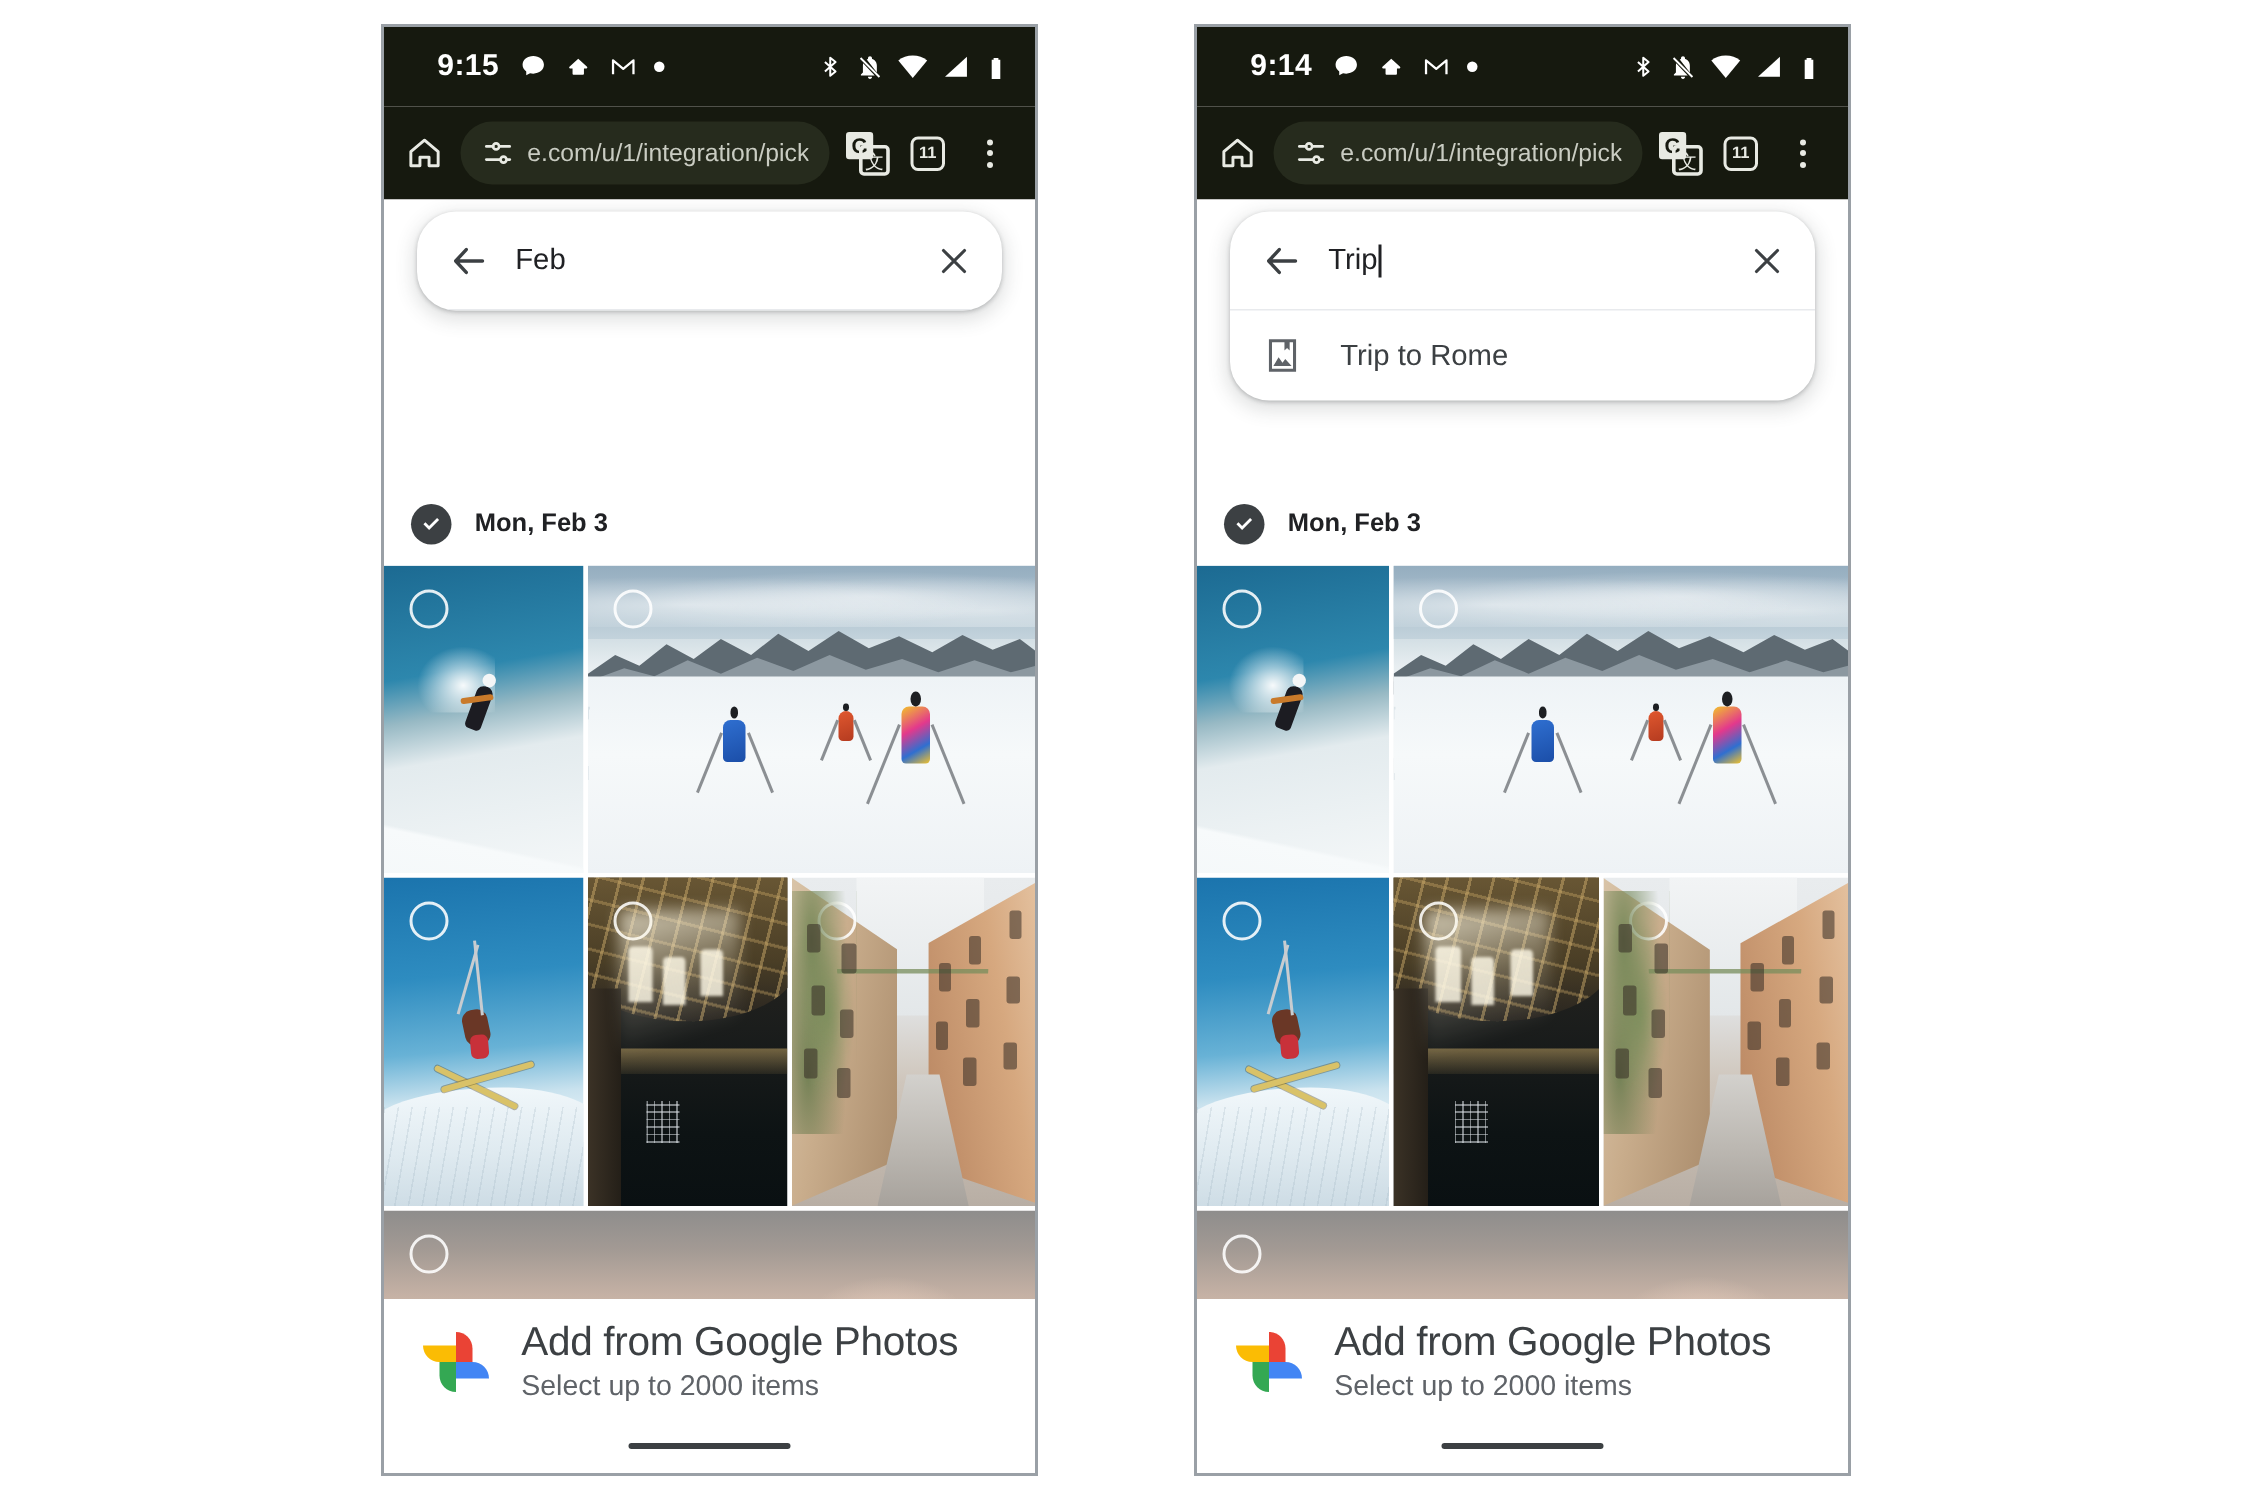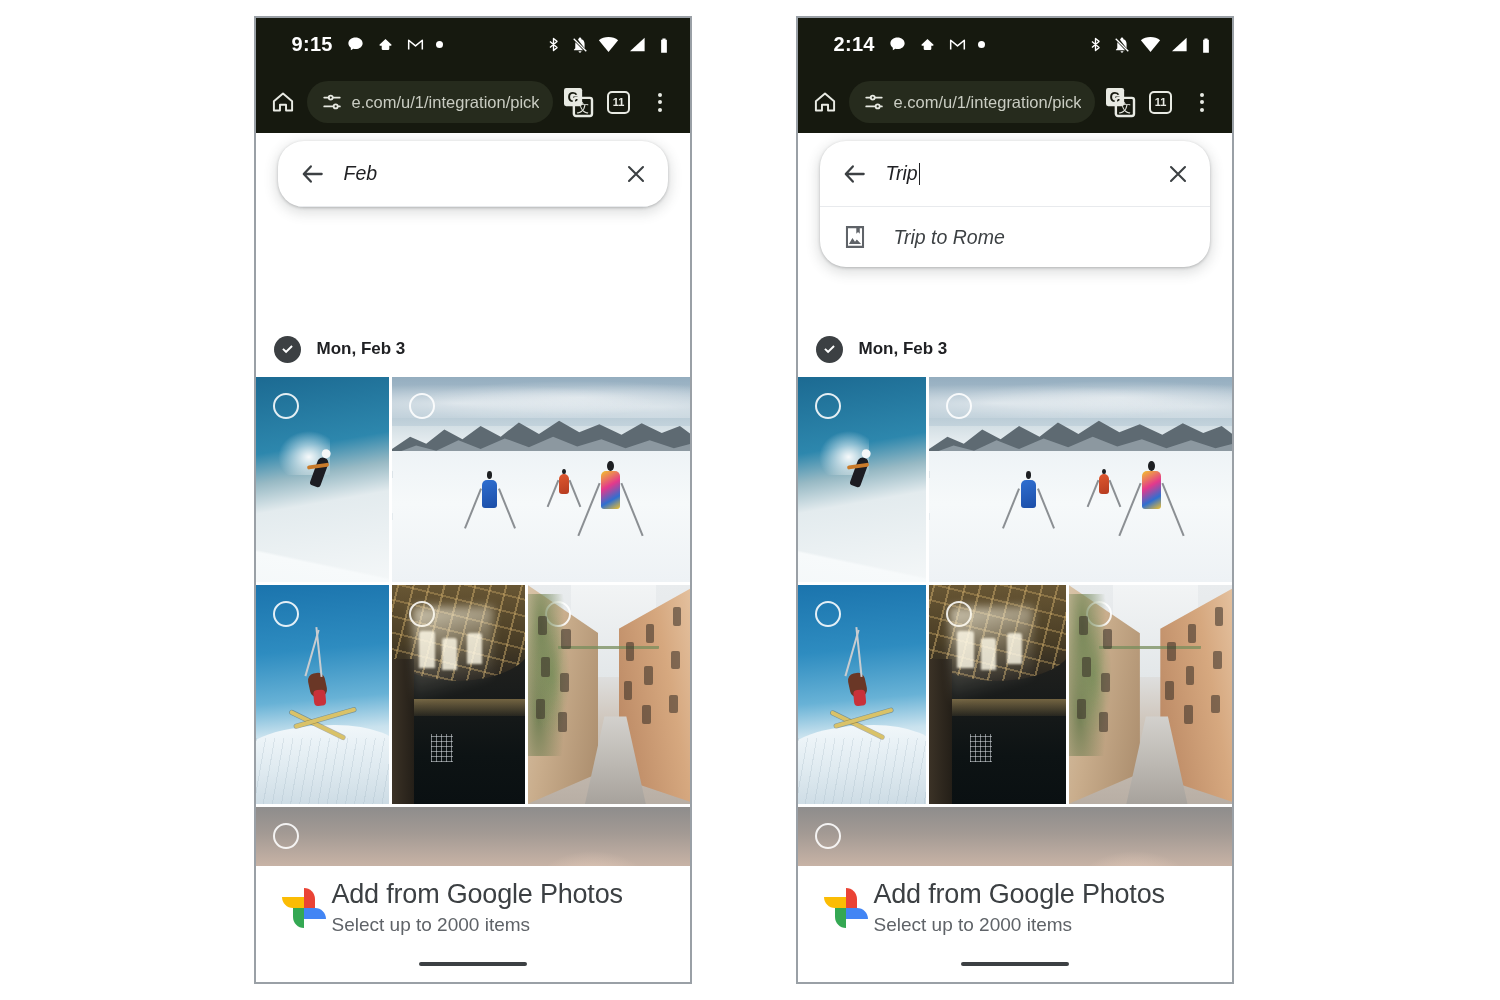--- a/index.html
+++ b/index.html
@@ -113,21 +113,20 @@
   .search-card {
     position: absolute;
     top: 8px;
     left: 22px;
     right: 22px;
     background: #ffffff;
     border-radius: 26px;
     box-shadow: 0 1px 3px rgba(60,64,67,.3), 0 4px 12px 3px rgba(60,64,67,.15);
     z-index: 6;
     overflow: hidden;
-    font-style: italic;
   }
   .search-row {
     height: 66px;
     display: flex;
     align-items: center;
     padding: 0 20px 0 22px;
     gap: 18px;
     border-bottom: 1px solid #e8eaed;
   }
   .search-query {
@@ -384,21 +383,21 @@
   .bottom {
     position: absolute;
     left: 0; right: 0; bottom: 0;
     background: #ffffff;
     z-index: 8;
     padding: 14px 0 0 0;
   }
   .bottom-inner {
     display: flex;
     align-items: center;
-    gap: 4px;
+    gap: 20px;
     padding: 0 0 0 24px;
   }
   .gp-logo { width: 48px; height: 48px; flex: 0 0 auto; }
   .bottom-title {
     font-size: 27px;
     color: #3c4043;
     letter-spacing: -0.2px;
     line-height: 1.1;
   }
   .bottom-sub {
@@ -661,21 +660,21 @@
             </span>
           </div>
           <div class="navbar">
             <span class="nav-pill"></span>
           </div>
         </div>
       </div>
     </div>
     <div class="phone">
       <div class="statusbar">
-        <span class="clock">2:14</span>
+        <span class="clock">9:14</span>
         <span class="status-left-icons">
           <span class="sico-wrap">
             <svg class="sico" width="19" height="19" viewBox="0 0 24 24">
               <path fill="#ffffff" d="M12 3C6.9 3 3 6.3 3 10.4c0 2.3 1.2 4.3 3.1 5.6v3.2l3.2-1.7c.9.2 1.8.3 2.7.3 5.1 0 9-3.3 9-7.4S17.1 3 12 3z"></path>
             </svg>
           </span>
           <span class="sico-wrap">
             <svg class="sico" width="19" height="19" viewBox="0 0 24 24">
               <path fill="#ffffff" d="M12 5.2 4.6 12.1c-.5.5-.2 1.4.5 1.4h2.1v4.3c0 .6.5 1 1.1 1h7.4c.6 0 1.1-.4 1.1-1v-4.3h2.1c.7 0 1-.9.5-1.4L12 5.2z"></path>
             </svg>

